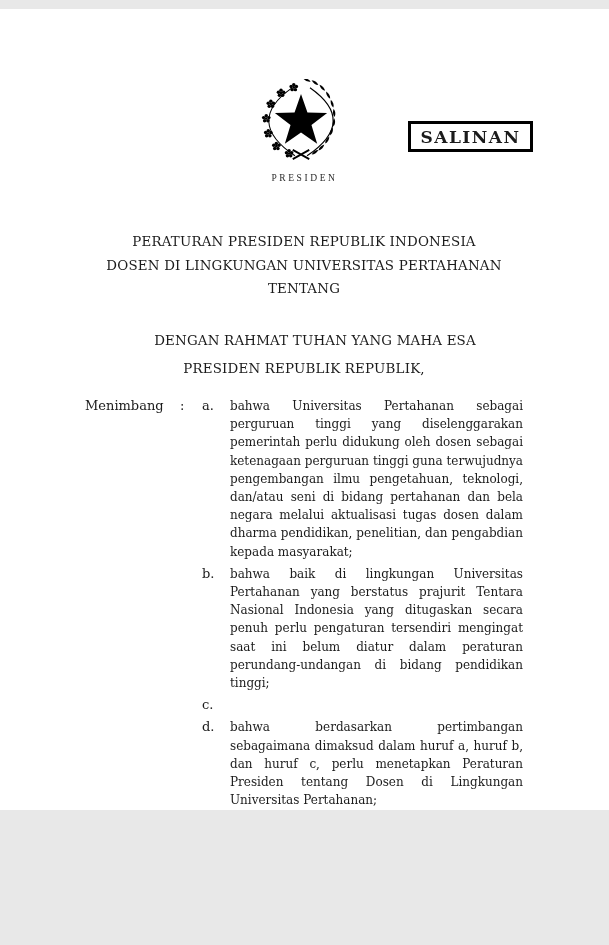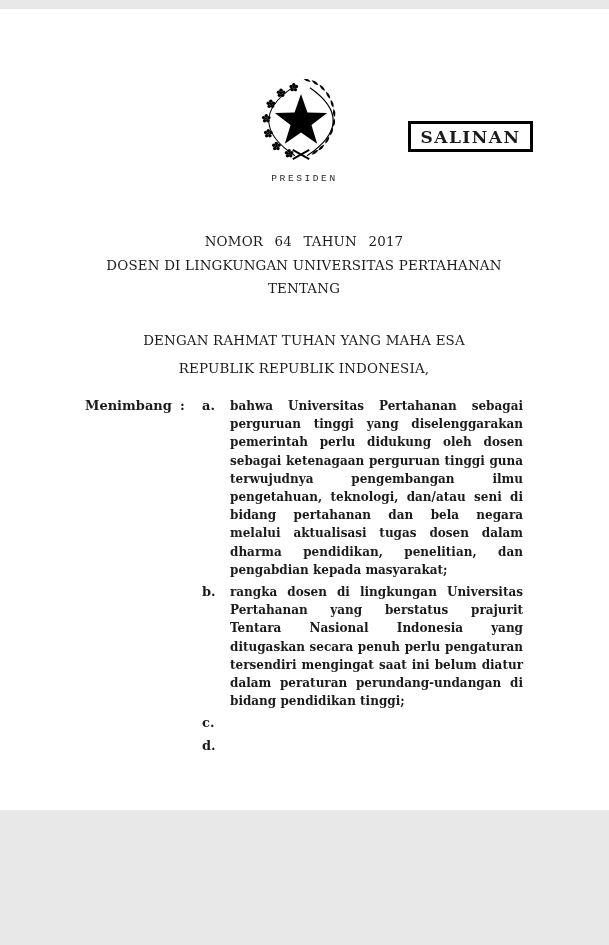--- a/index.html
+++ b/index.html
@@ -25,53 +25,52 @@
     width:119px; height:25px;
     border:3px solid #000000;
     display:flex; align-items:center; justify-content:center;
     font-weight:bold; font-size:17px; letter-spacing:1.5px;
     font-family:"DejaVu Serif",serif;
   }
 
   .letterhead {
     position:absolute; top:164px; left:0; width:609px;
     text-align:center;
-    font-family:Liberation Mono, monospace;
+    font-family:Liberation Serif, serif;
     font-size:9.5px; letter-spacing:2.6px; line-height:11.5px;
     color:#2a2a2a;
     white-space:nowrap;
   }
 
   
   .title-block {
     position:absolute; top:221px; left:85px; width:438px;
     text-align:center;
     font-size:13.4px; line-height:23.6px;
     letter-spacing:0.2px;
   }
   .title-block .nomor-line { word-spacing:7px; }
 
   .invocation {
-    position:absolute; top:324px; left:85px; width:438px;
+    position:absolute; top:324px; left:96px; width:438px;
     text-align:center; font-size:13.4px; letter-spacing:0.2px;
   }
   .authority {
     position:absolute; top:352px; left:85px; width:438px;
     text-align:center; font-size:13.4px; letter-spacing:0.2px;
   }
 
   
   .considering {
     position:absolute; top:388px; left:85px; width:438px;
   }
   .c-row {
     display:grid;
     grid-template-columns:95px 22px 28px 1fr;
     margin-bottom:4px;
-    font-weight:bold;
   }
   .c-label, .c-colon, .c-letter {
     font-size:13px; line-height:18.2px;
   }
   .c-text {
     font-size:12px; line-height:18.2px;
     text-align:justify;
   }
 
   
@@ -131,53 +130,54 @@
 
   <div class="salinan-box">
     <span>SALINAN</span>
   </div>
 
   <div class="letterhead">
     <div>PRESIDEN</div>
   </div>
 
   <div class="title-block">
-    <div class="nomor-line">NOMOR 64 TAHUN 2017</div>
+    <div>PERATURAN PRESIDEN REPUBLIK INDONESIA</div>
     <div>DOSEN DI LINGKUNGAN UNIVERSITAS PERTAHANAN</div>
     <div>TENTANG</div>
   </div>
 
   <div class="invocation">DENGAN RAHMAT TUHAN YANG MAHA ESA</div>
-  <div class="authority">REPUBLIK REPUBLIK INDONESIA,</div>
+  <div class="authority">PRESIDEN REPUBLIK REPUBLIK,</div>
 
   <div class="considering">
 
     <div class="c-row">
       <div class="c-label">Menimbang</div>
       <div class="c-colon">:</div>
       <div class="c-letter">a.</div>
       <div class="c-text">bahwa Universitas Pertahanan sebagai perguruan tinggi yang diselenggarakan pemerintah perlu didukung oleh dosen sebagai ketenagaan perguruan tinggi guna terwujudnya pengembangan ilmu pengetahuan, teknologi, dan/atau seni di bidang pertahanan dan bela negara melalui aktualisasi tugas dosen dalam dharma pendidikan, penelitian, dan pengabdian kepada masyarakat;</div>
     </div>
 
     <div class="c-row">
       <div class="c-label"></div>
       <div class="c-colon"></div>
       <div class="c-letter">b.</div>
-      <div class="c-text">rangka dosen di lingkungan Universitas Pertahanan yang berstatus prajurit Tentara Nasional Indonesia yang ditugaskan secara penuh perlu pengaturan tersendiri mengingat saat ini belum diatur dalam peraturan perundang-undangan di bidang pendidikan tinggi;</div>
+      <div class="c-text">bahwa baik di lingkungan Universitas Pertahanan yang berstatus prajurit Tentara Nasional Indonesia yang ditugaskan secara penuh perlu pengaturan tersendiri mengingat saat ini belum diatur dalam peraturan perundang-undangan di bidang pendidikan tinggi;</div>
     </div>
 
     <div class="c-row">
       <div class="c-label"></div>
       <div class="c-colon"></div>
       <div class="c-letter">c.</div>
     </div>
 
     <div class="c-row">
       <div class="c-label"></div>
       <div class="c-colon"></div>
       <div class="c-letter">d.</div>
+      <div class="c-text">bahwa berdasarkan pertimbangan sebagaimana dimaksud dalam huruf a, huruf b, dan huruf c, perlu menetapkan Peraturan Presiden tentang Dosen di Lingkungan Universitas Pertahanan;</div>
     </div>
 
   </div>
 
   <div class="catchword">Mengingat : . . .</div>
 
 </div>
 
 </body></html>

